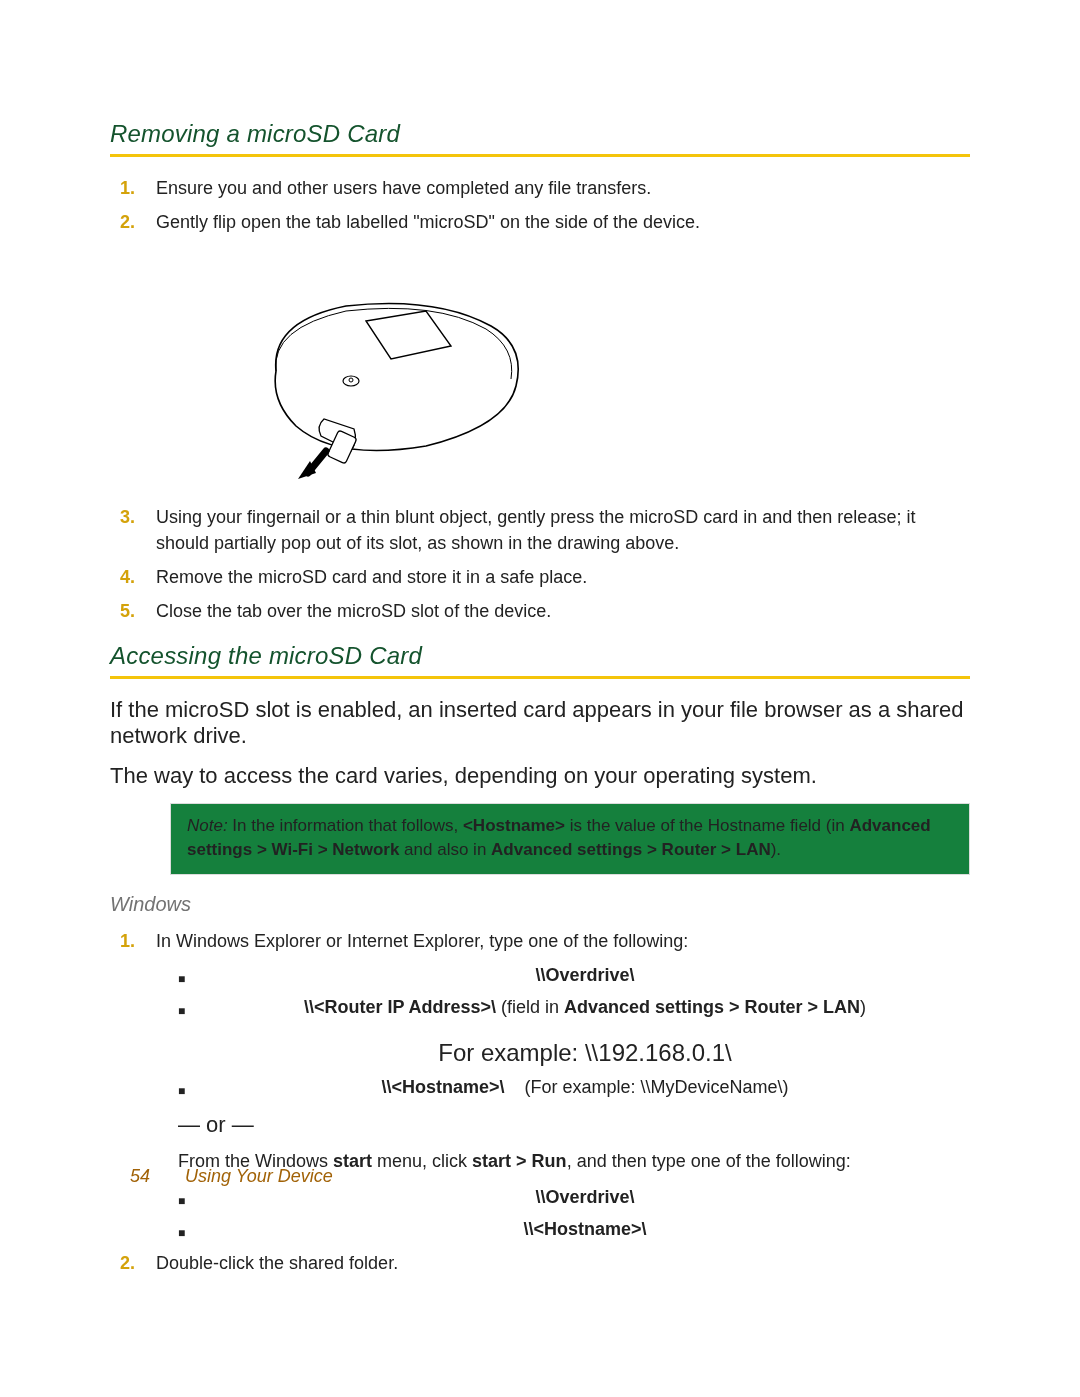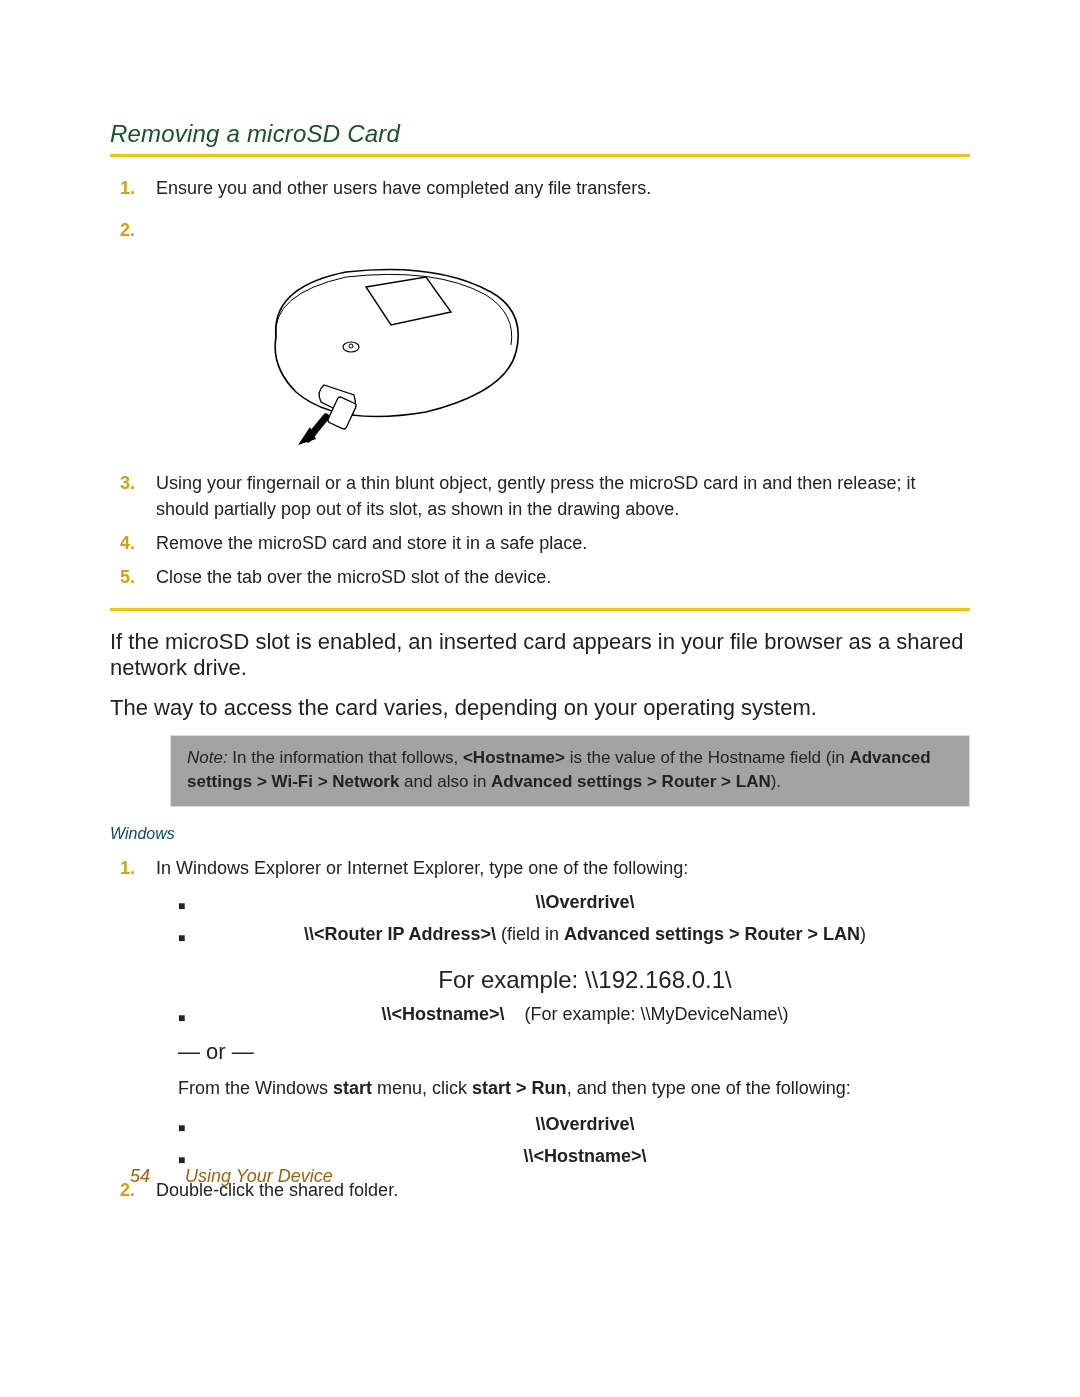--- a/index.html
+++ b/index.html
@@ -54,35 +54,35 @@
   }
   .device-figure {
     margin: 16px 0 16px 60px;
   }
   .intro {
     font-size: 22px;
     line-height: 26px;
     margin: 0 0 14px 0;
   }
   .note-box {
-    background: #a3a3a3;
+    background: #15803d;
     border: 1px solid #dcdcdc;
     margin: 10px 0 18px 60px;
     padding: 10px 16px 12px 16px;
     font-size: 17px;
     line-height: 24px;
   }
   .note-label {
     font-style: italic;
     font-weight: 400;
   }
   .subhead {
-    font-size: 16px;
-    font-style: italic;
-    color: #0c4a6e;
+    font-size: 20px;
+    font-style: italic;
+    color: #737373;
     margin: 4px 0 12px 0;
   }
   .sub-list {
     margin: 8px 0 8px 22px;
     padding: 0;
     list-style: none;
   }
   .sub-list > li {
     position: relative;
     padding-left: 22px;
@@ -134,20 +134,21 @@
 <body>
 
 <div class="page">
 
   <div class="section-title">Removing a microSD Card</div>
   <div class="rule"></div>
 
   <ol class="steps">
     <li>Ensure you and other users have completed any file transfers.</li>
     <li>
+      <span>Gently flip open the tab labelled "microSD" on the side of the device.</span>
       <div class="device-figure">
         <svg width="340" height="230" viewBox="0 0 340 230">
 
           <path d="M60 120 Q55 70 130 55 Q220 45 275 75 Q310 95 300 135 Q290 175 210 195 Q120 210 80 175 Q55 150 60 120 Z" fill="#fff" stroke="#000" stroke-width="1.6"></path>
           <path d="M60 120 Q55 77 130 60 Q220 50 270 78 Q300 97 295 128" fill="none" stroke="#000" stroke-width="1"></path>
 
           <path d="M150 70 L210 60 L235 95 L175 108 Z" fill="#fff" stroke="#000" stroke-width="1.4"></path>
 
           <ellipse cx="135" cy="130" rx="8" ry="5" fill="#fff" stroke="#000" stroke-width="1.2"></ellipse>
           <circle cx="135" cy="129" r="2" fill="#fff" stroke="#000" stroke-width="1"></circle>
@@ -161,20 +162,21 @@
             <polygon points="82,228 100,222 94,210" fill="#000"></polygon>
           </g>
         </svg>
       </div>
     </li>
     <li>Using your fingernail or a thin blunt object, gently press the microSD card in and then release; it should partially pop out of its slot, as shown in the drawing above.</li>
     <li>Remove the microSD card and store it in a safe place.</li>
     <li>Close the tab over the microSD slot of the device.</li>
   </ol>
 
+  <div class="section-title">Accessing the microSD Card</div>
   <div class="rule"></div>
 
   <p class="intro">If the microSD slot is enabled, an inserted card appears in your file browser as a shared network drive.</p>
   <p class="intro">The way to access the card varies, depending on your operating system.</p>
 
   <div class="note-box">
     <span class="note-label">Note:</span><span> In the information that follows, </span><b>&lt;Hostname&gt;</b><span> is the value of the Hostname field (in </span><b>Advanced settings &gt; Wi-Fi &gt; Network</b><span> and also in </span><b>Advanced settings &gt; Router &gt; LAN</b><span>).</span>
   </div>
 
   <div class="subhead">Windows</div>

